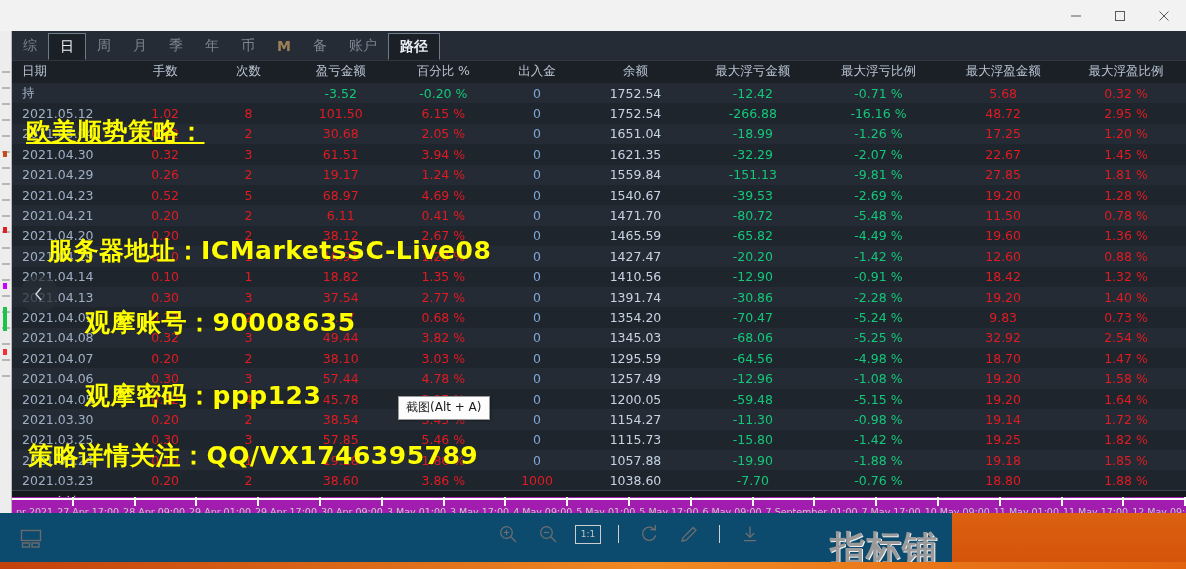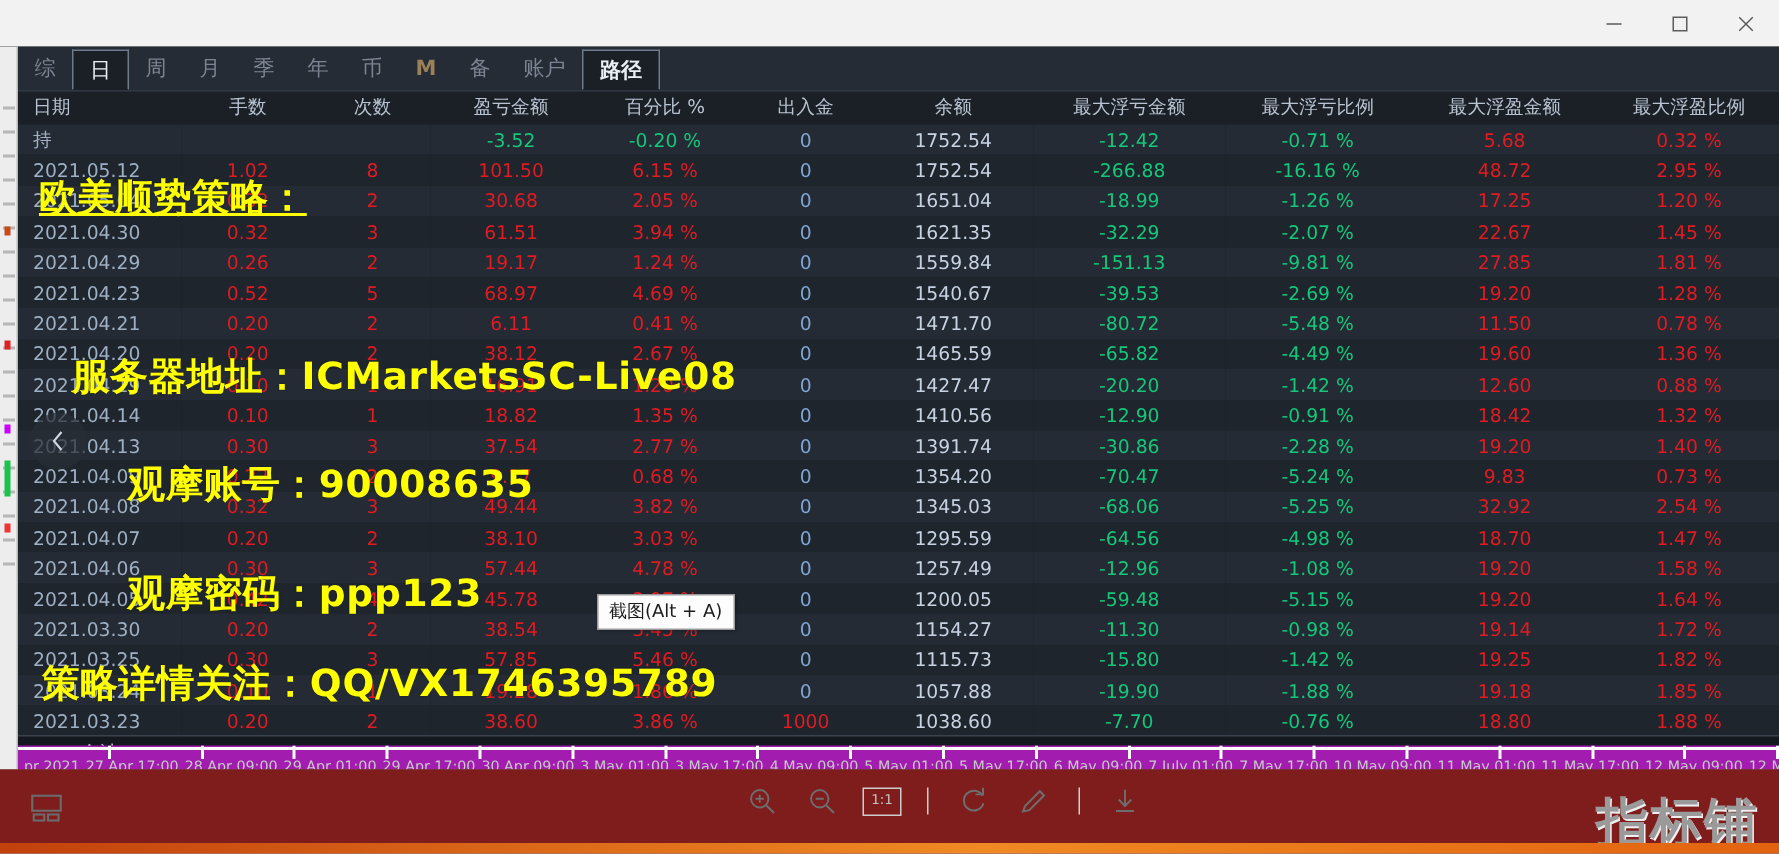--- a/index.html
+++ b/index.html
@@ -155,22 +155,22 @@
   .navcircle {
     position: absolute; left: 20px; top: 244px;
     width: 38px; height: 38px; border-radius: 50%;
     background: rgba(40,46,54,.72);
     display: flex; align-items: center; justify-content: center;
     color: #cfd8e3;
   }
 
   
   .bottombar {
-    position: absolute; left: 0; top: 513px; width: 1186px; height: 56px;
-    background: #7f1d1d;
+    position: absolute; left: 0; top: 513px; width: 952px; height: 56px;
+    background: #0c4a6e;
     padding-left: 44px;
   }
   .bb-left {
     position: absolute; left: 14px; top: 10px; width: 34px; height: 30px;
     display: flex; align-items: center; justify-content: center; color:#6b6b6b;
   }
   .bb-center {
     position: absolute; left: 495px; top: 8px;
     display: flex; align-items: center; gap: 14px;
   }
@@ -599,21 +599,21 @@
             <span>28 Apr 09:00</span>
             <span>29 Apr 01:00</span>
             <span>29 Apr 17:00</span>
             <span>30 Apr 09:00</span>
             <span>3 May 01:00</span>
             <span>3 May 17:00</span>
             <span>4 May 09:00</span>
             <span>5 May 01:00</span>
             <span>5 May 17:00</span>
             <span>6 May 09:00</span>
-            <span>7 July 01:00</span>
+            <span>7 September 01:00</span>
             <span>7 May 17:00</span>
             <span>10 May 09:00</span>
             <span>11 May 01:00</span>
             <span>11 May 17:00</span>
             <span>12 May 09:00</span>
             <span>12 May 01:</span>
           </div>
       </div>
 
       <div class="navcircle">

